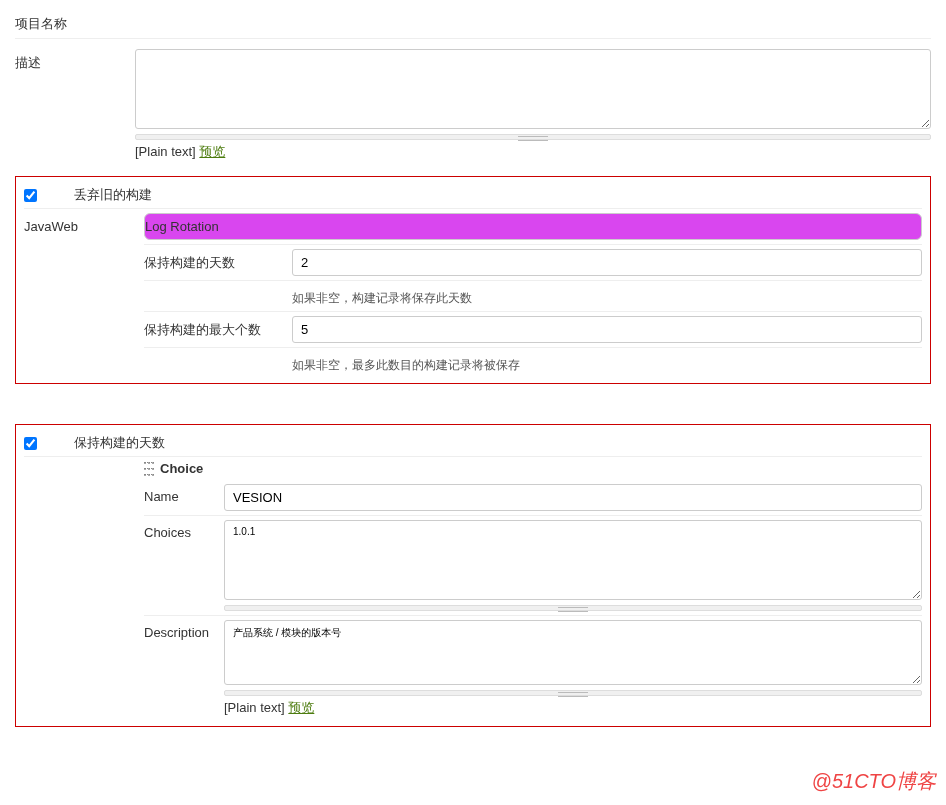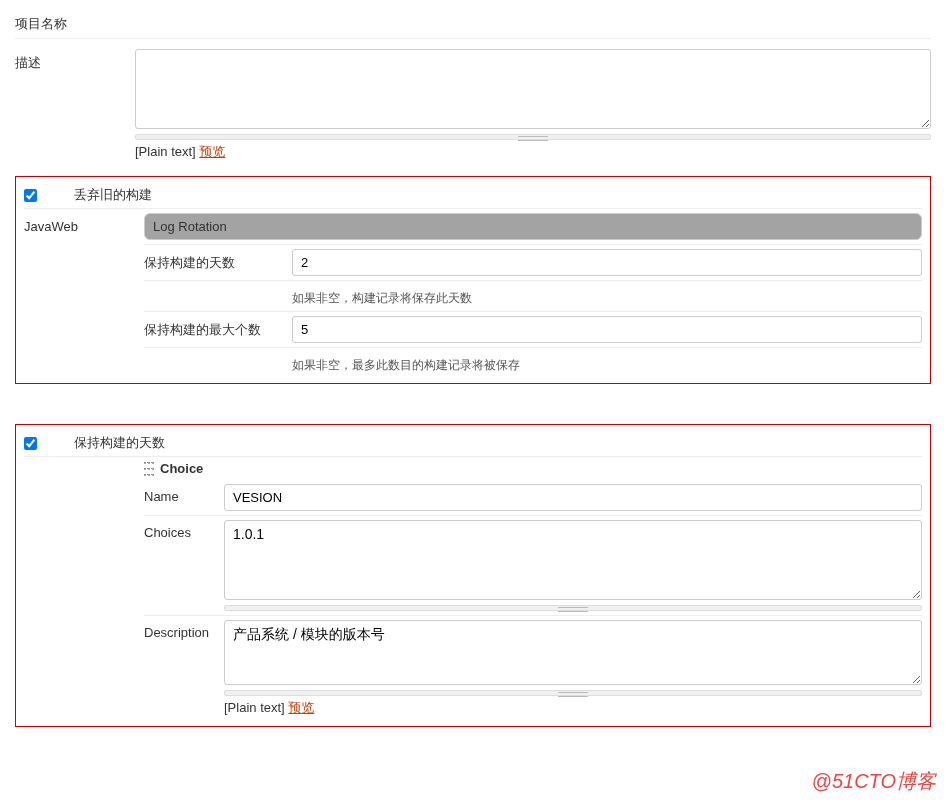--- a/index.html
+++ b/index.html
@@ -41,34 +41,34 @@
       border: 1px solid #ccc;
       border-radius: 3px;
       font-size: 13px;
       background: #fff;
     }
     textarea {
       width: 100%;
       padding: 5px 8px;
       border: 1px solid #ccc;
       border-radius: 3px;
-      font-size: 14px;
+      font-size: 10px;
       font-family: inherit;
       resize: vertical;
       background: #fff;
     }
     .textarea-desc {
       height: 80px;
     }
     .plain-text-row {
       margin-top: 3px;
       font-size: 13px;
     }
     .plain-text-row a {
-      color: #c2410c;
+      color: #4d7c0f;
       text-decoration: underline;
       cursor: pointer;
     }
     .highlight-box {
       border: 1px solid #c00;
       padding: 5px 8px;
       margin: 5px 0;
     }
     .checkbox-row {
       display: flex;
@@ -89,25 +89,25 @@
       padding: 4px 0;
       border-bottom: 1px solid #eee;
     }
     .strategy-label {
       width: 120px;
       flex-shrink: 0;
       margin-left: -120px;
     }
     .select-box {
       width: 100%;
-      padding: 5px 8px;
+      padding: 5px 0;
       border: 1px solid #ccc;
       border-radius: 6px;
       font-size: 13px;
-      background: #a3a3a3;
+      background: #d946ef;
     }
     .sub-row {
       display: flex;
       align-items: flex-start;
       padding: 4px 0;
       border-bottom: 1px solid #eee;
       gap: 28px;
     }
     .sub-label {
       width: 120px;

